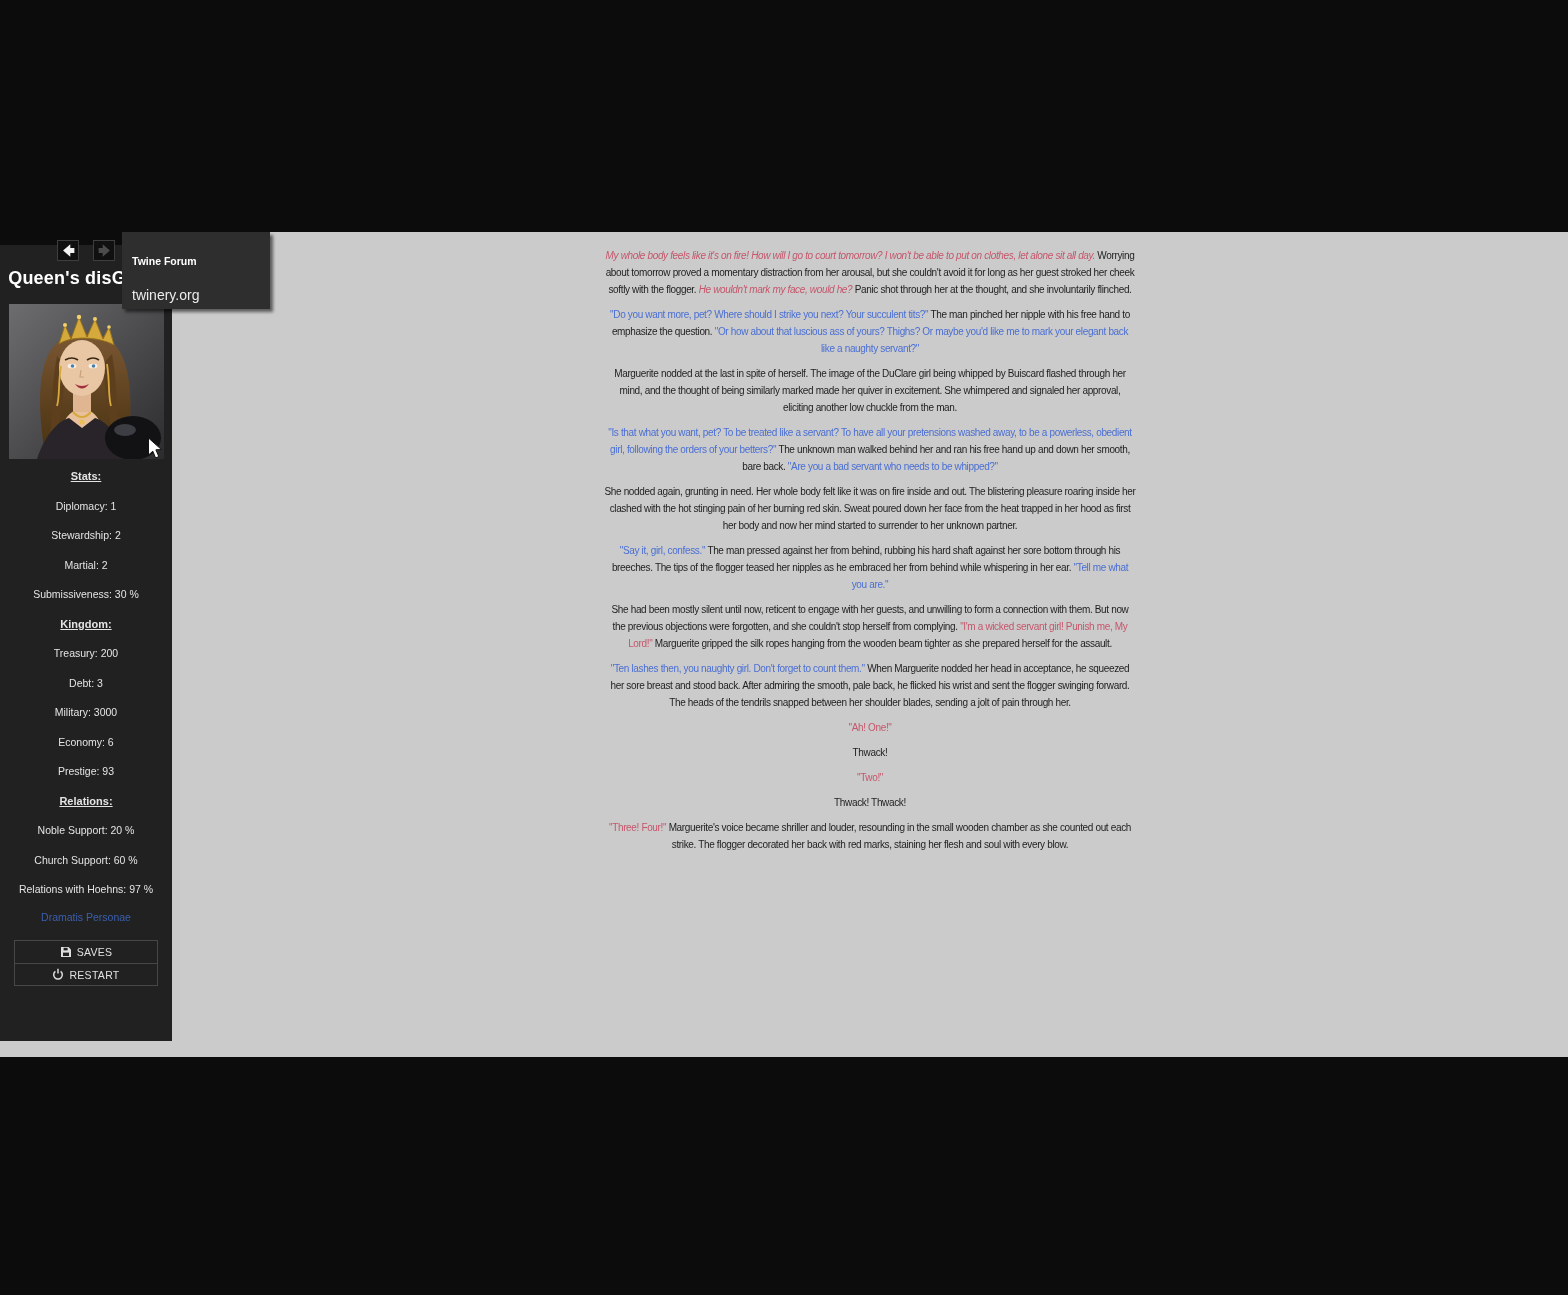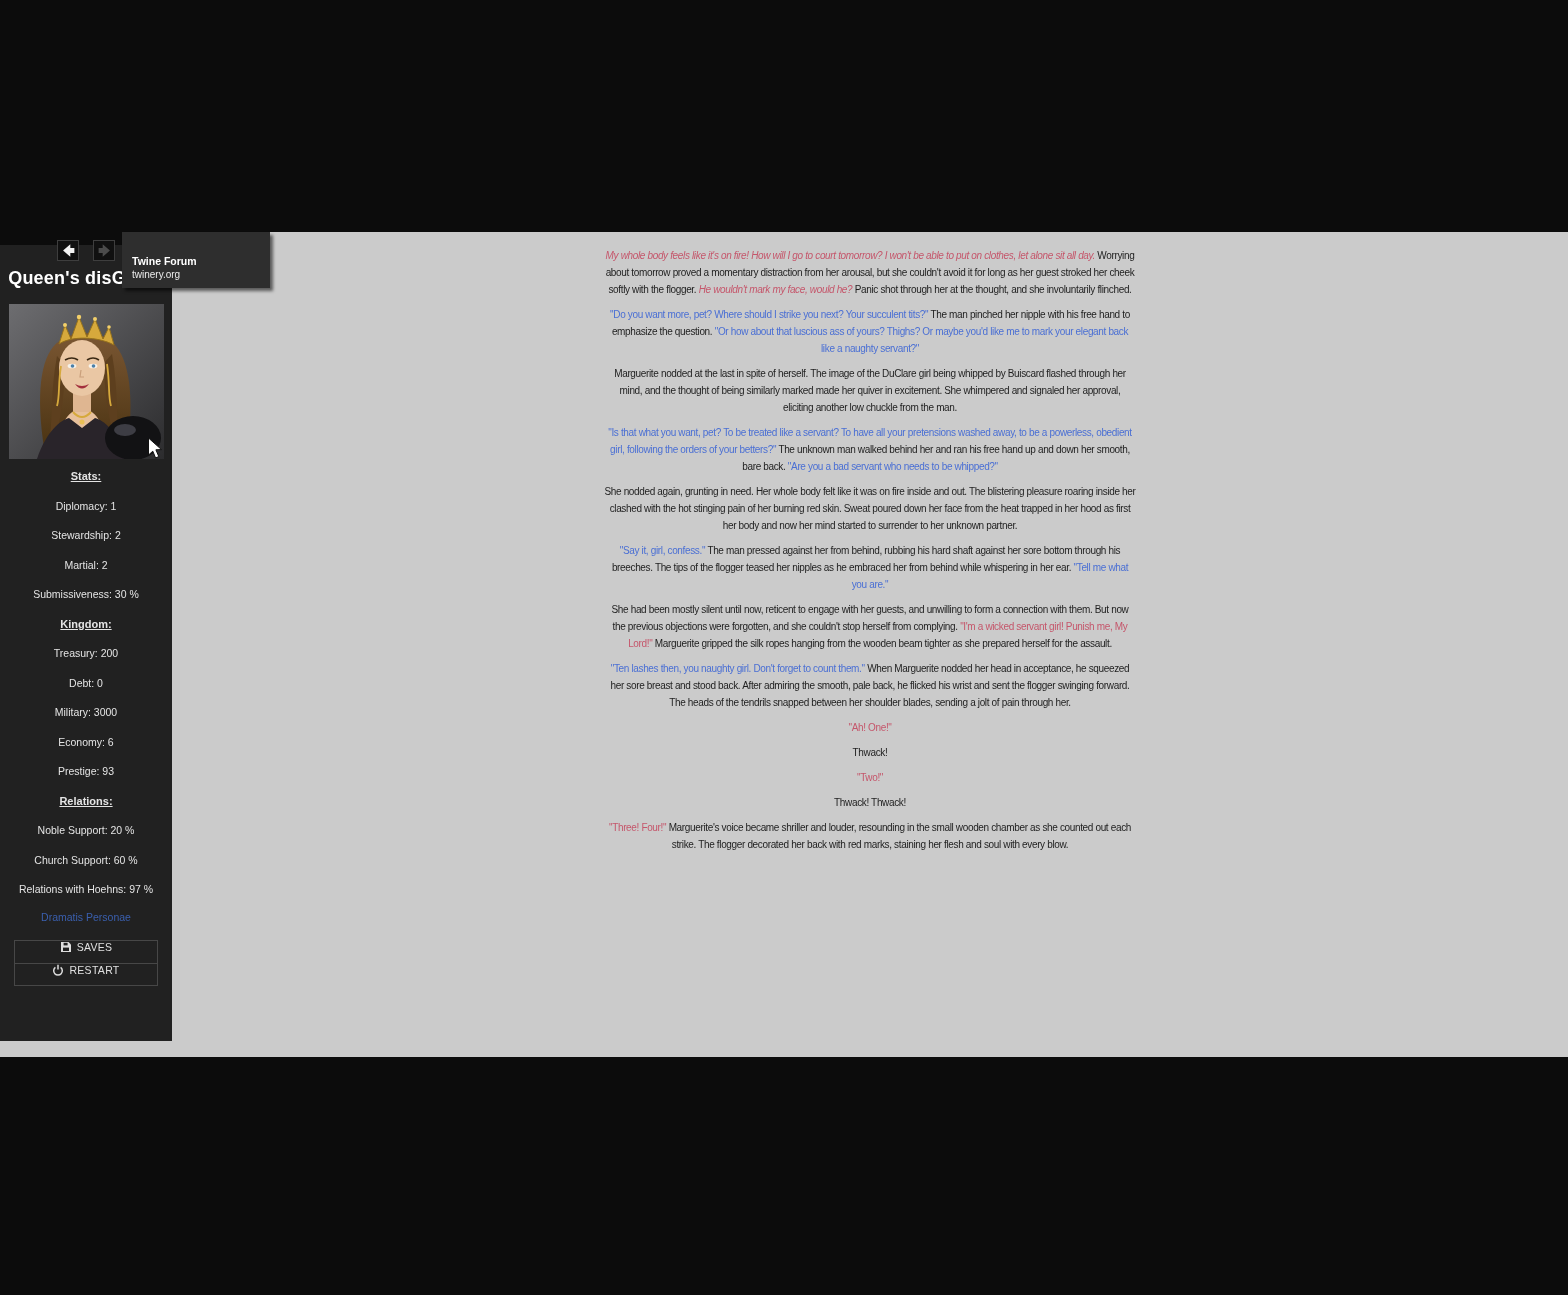--- a/index.html
+++ b/index.html
@@ -42,21 +42,21 @@
   #sb-groups p.sb-head:first-child { margin-top:10px; }
   .menu-link {
     display:block; margin:14px 14px 0; font-size:10.5px; line-height:14px;
     color:var(--link-blue,#3a5fae); text-decoration:none; cursor:pointer;
   }
   .menu-buttons {
     width:144px; margin:16px auto 0;
     border:1px solid #474747;
   }
   .menu-buttons button {
-    display:flex; justify-content:center; gap:5px;
+    display:flex; align-items:center; justify-content:center; gap:5px;
     width:100%; height:22px; padding:0;
     background:transparent; border:0; color:#e0e0e0;
     font-family:"Liberation Sans", sans-serif;
     font-size:10.5px; letter-spacing:.3px; cursor:pointer;
   }
   .menu-buttons button + button { border-top:1px solid #474747; }
 
   
   .passage-area {
     position:absolute; top:0; left:172px; right:0; bottom:0;
@@ -75,21 +75,21 @@
 
   
   .tooltip {
     position:absolute; top:0; left:122px; z-index:5;
     min-width:148px; background:var(--tooltip-bg,#2e2e2e);
     padding:23px 12px 7px 10px; text-align:left;
     box-shadow:3px 3px 3px rgba(0,0,0,.55);
     color:#fff;
   }
   .tt-title { font-size:10.5px; font-weight:bold; line-height:13px; }
-  .tt-url   { font-size:10px; line-height:13px; color:#ececec; }
+  .tt-url   { font-size:14px; line-height:13px; color:#ececec;margin-top:21px; }
 
   
   .cursor { position:absolute; left:147px; top:205px; z-index:9; }
 </style>
 </head>
 <body>
 
 <div class="app">
 
   <aside class="uibar">
@@ -151,21 +151,21 @@
     </svg>
 
     <div id="sb-groups">
         <p class="sb-head">Stats:</p>
         <p>Diplomacy: 1</p>
         <p>Stewardship: 2</p>
         <p>Martial: 2</p>
         <p>Submissiveness: 30 %</p>
         <p class="sb-head">Kingdom:</p>
         <p>Treasury: 200</p>
-        <p>Debt: 0</p>
+        <p>Debt: 3</p>
         <p>Military: 3000</p>
         <p>Economy: 6</p>
         <p>Prestige: 93</p>
         <p class="sb-head">Relations:</p>
         <p>Noble Support: 20 %</p>
         <p>Church Support: 60 %</p>
         <p>Relations with Hoehns: 97 %</p>
       </div>
 
     <a class="menu-link">Dramatis Personae</a>

